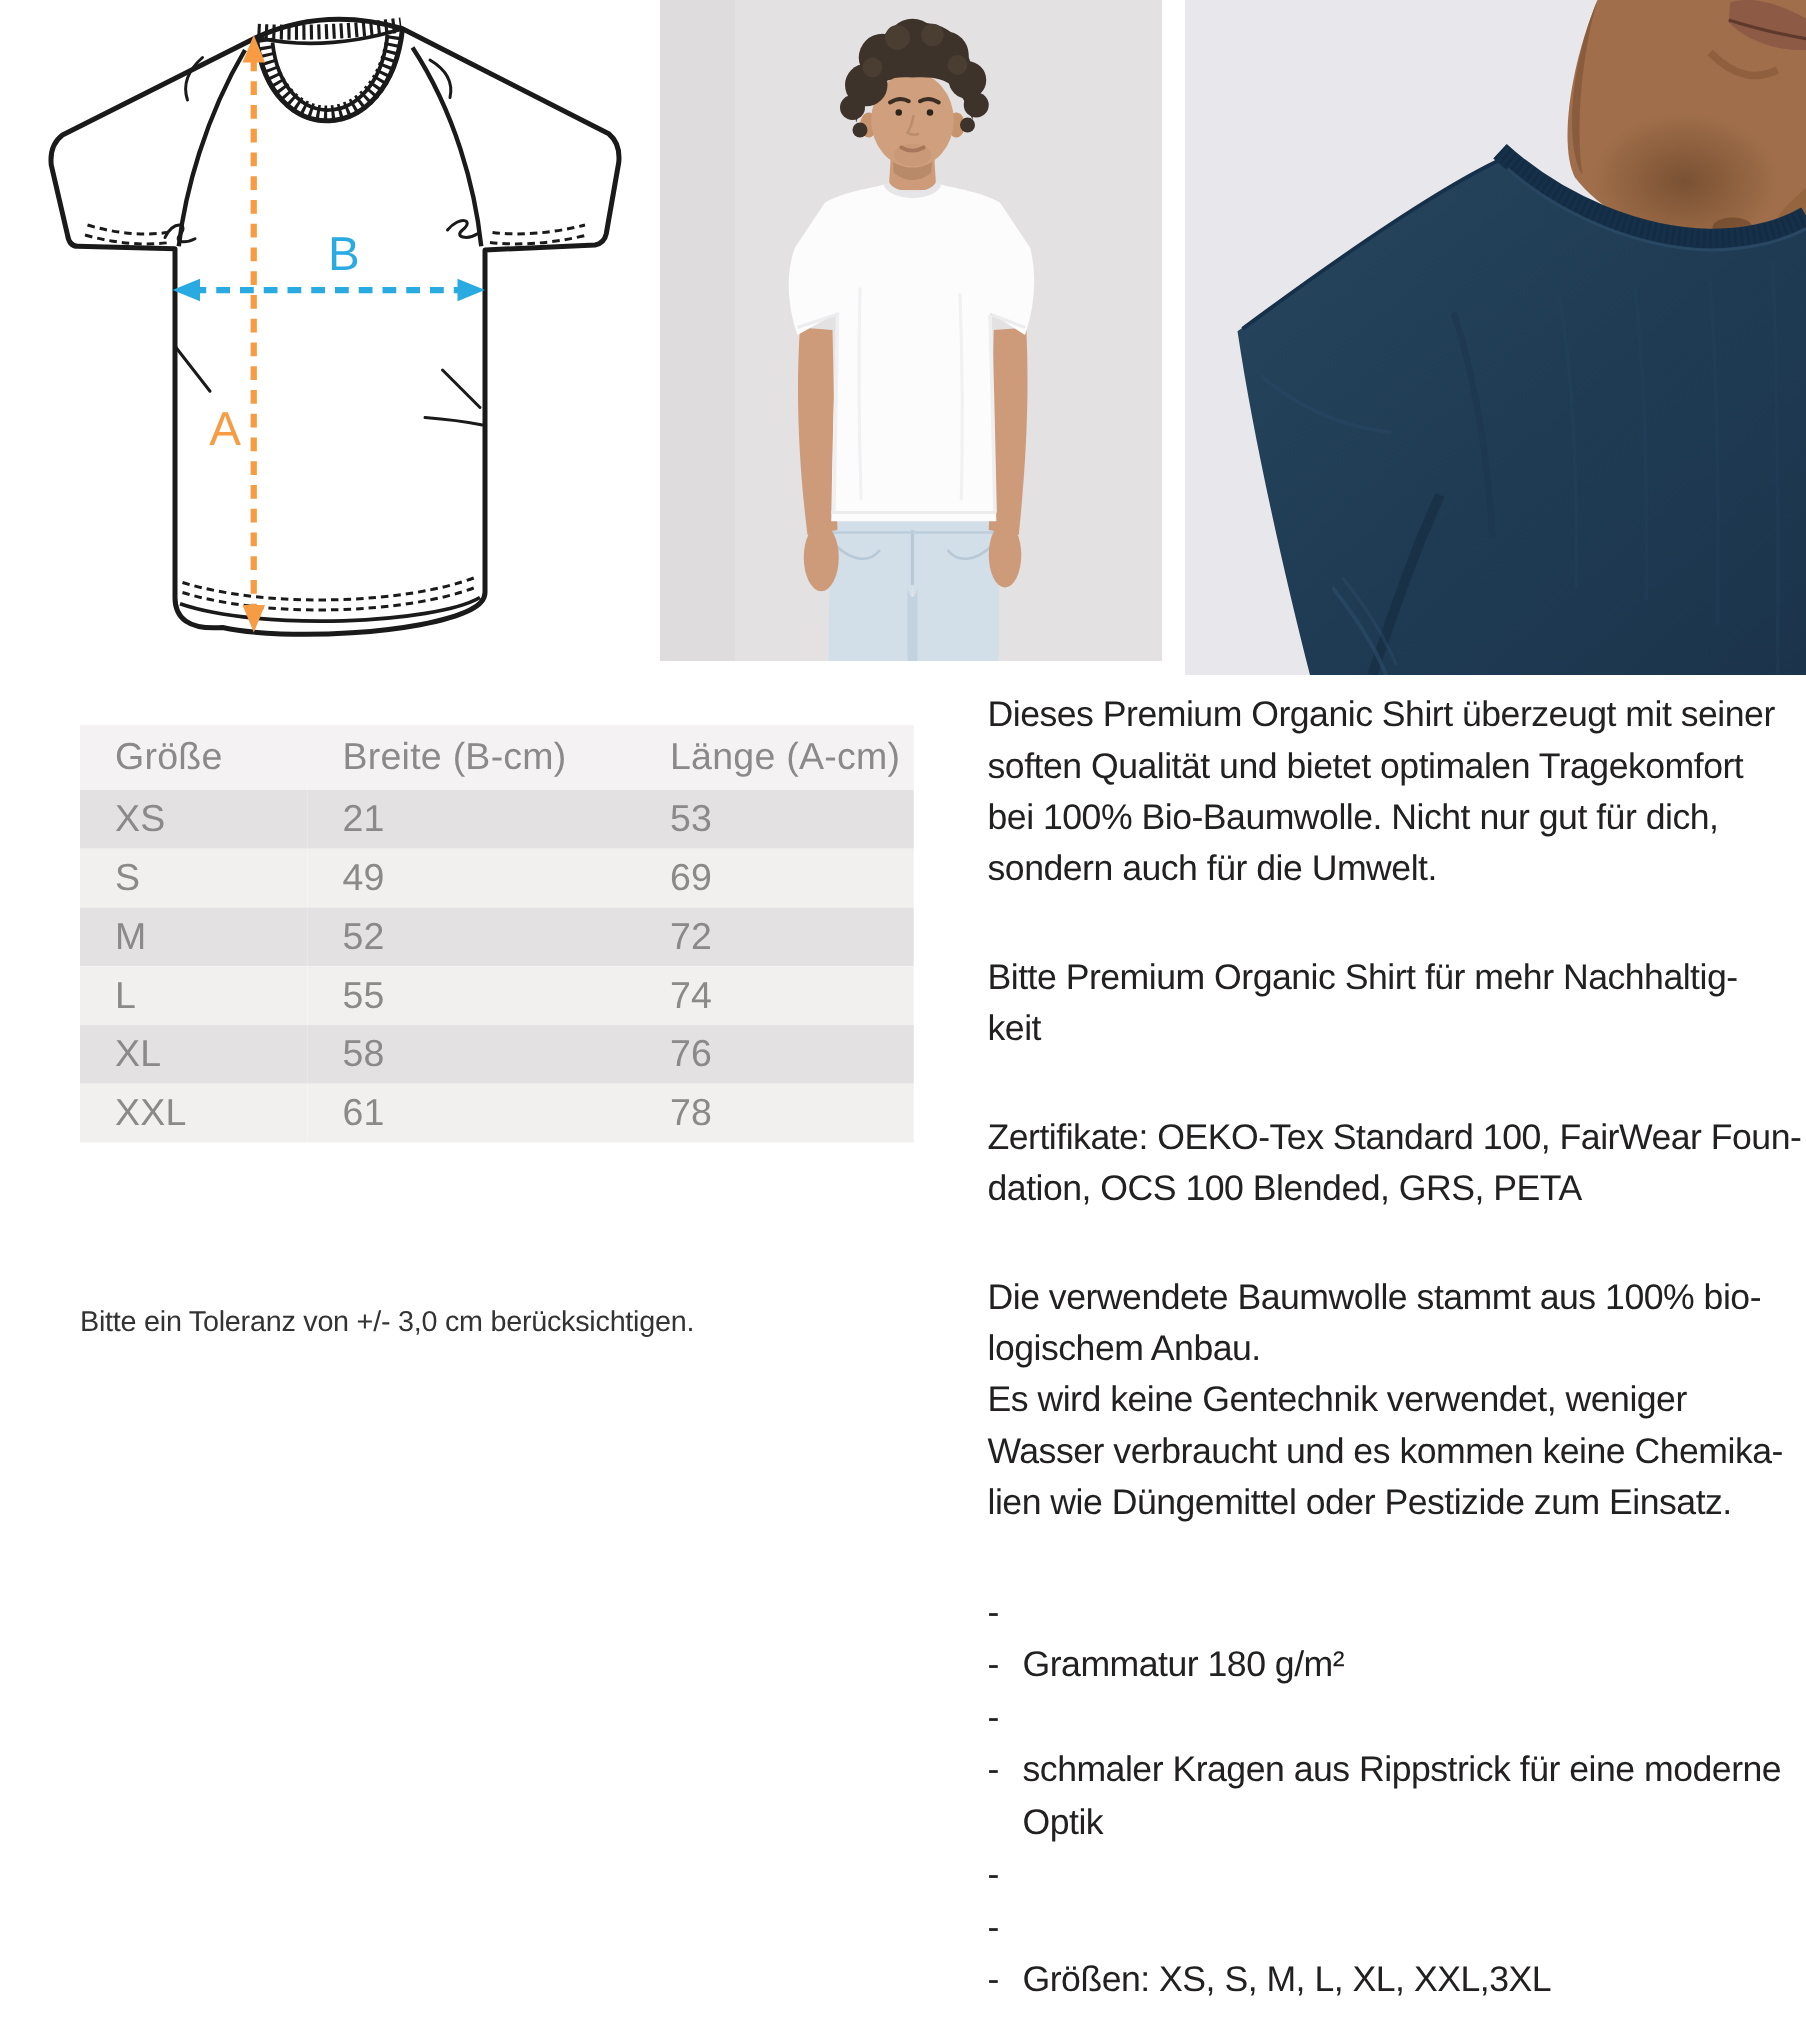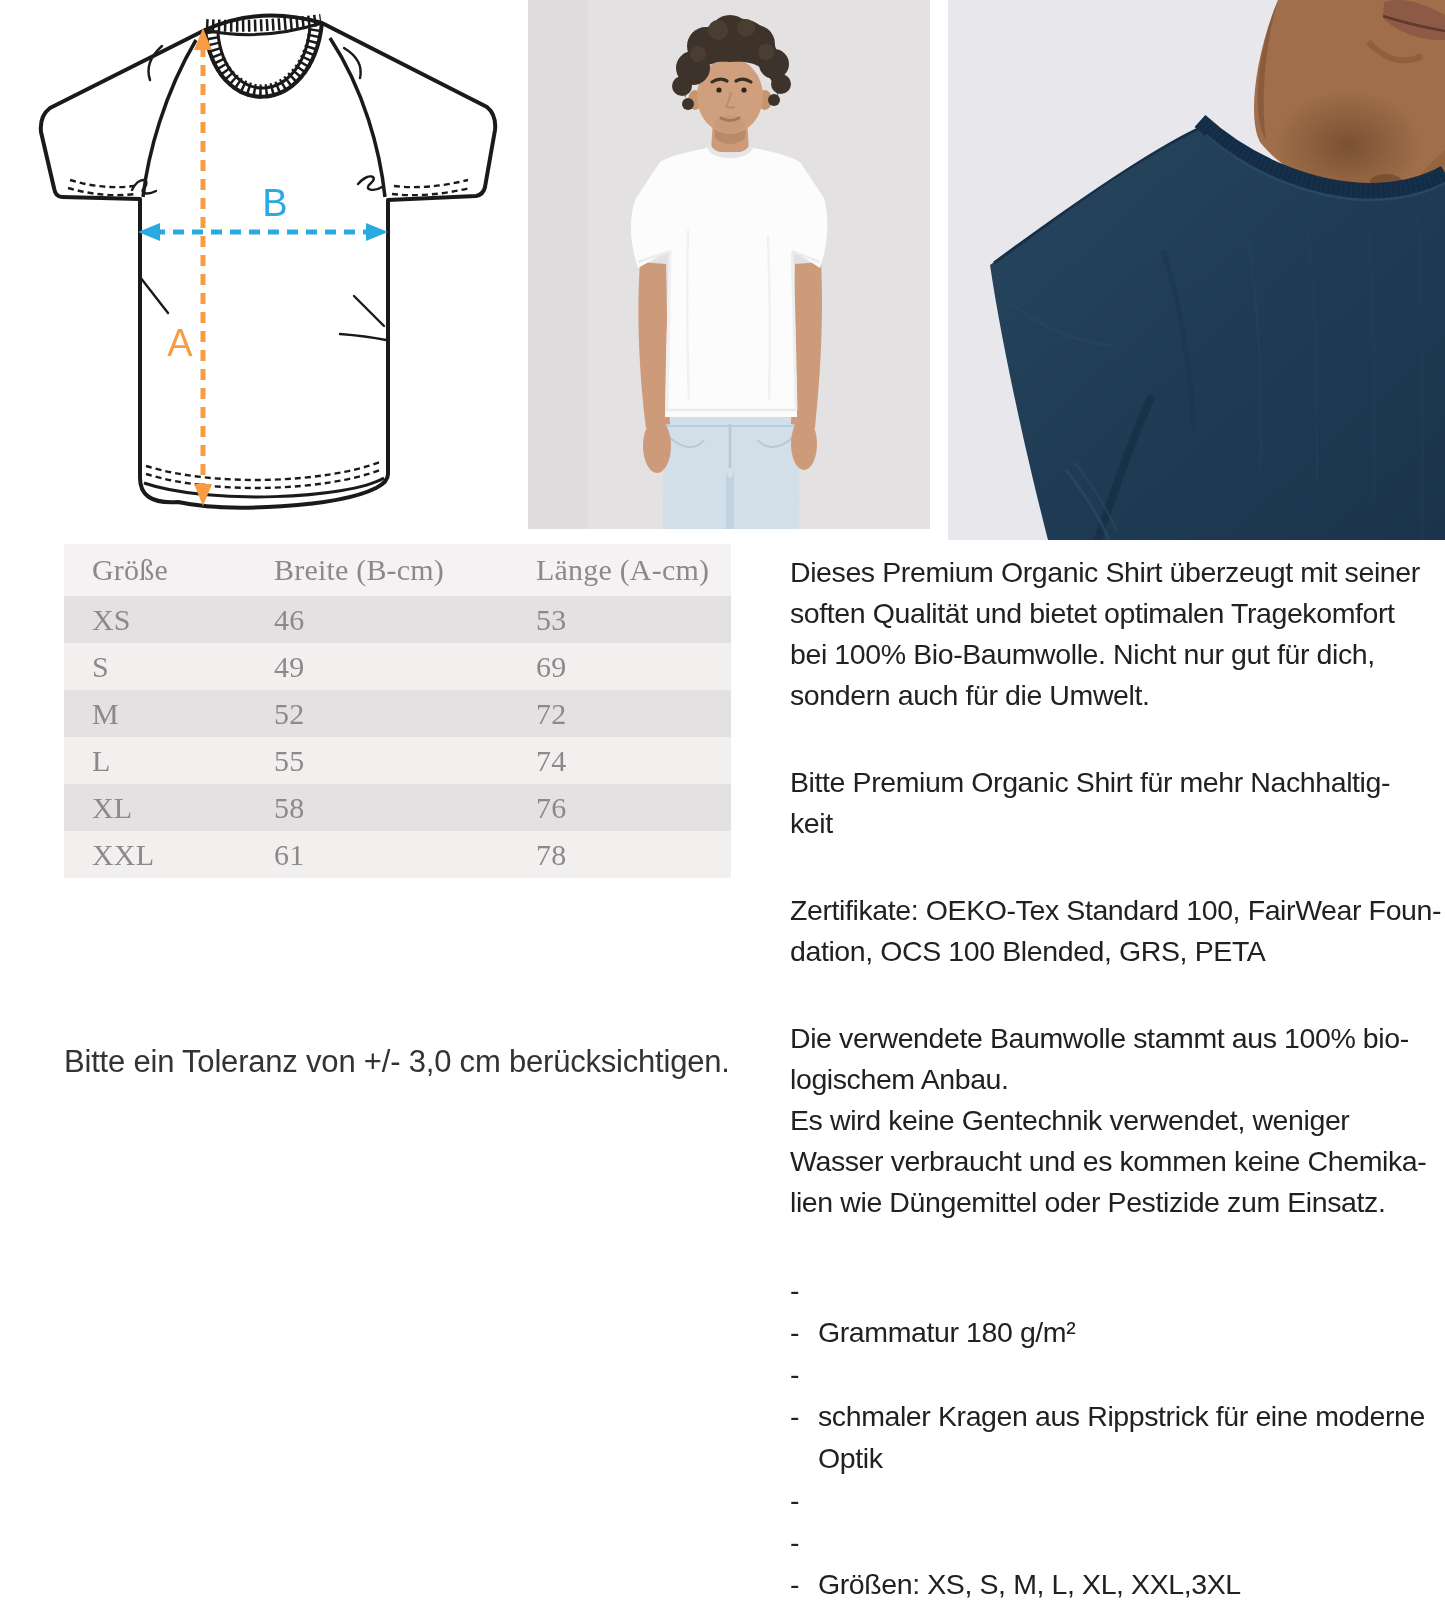--- a/index.html
+++ b/index.html
@@ -6,33 +6,33 @@
   .canvas {
     position:relative; width:1445px; height:1615px; background:#ffffff;
     overflow:hidden; font-family:"Liberation Sans", sans-serif;
   }
   
   .diagram { position:absolute; left:28px; top:4px; width:472px; height:512px; }
   .photo { position:absolute; top:0; overflow:hidden; }
   .photo-model  { left:528px; width:402px; height:529px; }
   .photo-detail { left:948px; width:497px; height:540px; }
   
-  .size-table-wrap { position:absolute; left:64px; top:544px;font-family:Liberation Serif, serif; }
+  .size-table-wrap { position:absolute; left:64px; top:580px; }
   table.size-table { border-collapse:collapse; table-layout:fixed; width:667px; }
   table.size-table th, table.size-table td {
     font-size:30px; font-weight:400; color:#8b8989; text-align:left;
     padding:0 0 0 28px; letter-spacing:0.2px; white-space:nowrap;
   }
   table.size-table thead tr { height:52px; background:#f4f2f2; }
   table.size-table tbody tr { height:47px; }
   table.size-table tbody tr:nth-child(odd)  { background:#e3e1e2; }
   table.size-table tbody tr:nth-child(even) { background:#f2f0ef; }
   
   .tolerance {
-    position:absolute; left:64px; top:1044px; font-size:31px; color:#343232;
+    position:absolute; left:64px; top:1044px; font-size:23px; color:#343232;
     letter-spacing:-0.2px;
   }
   
   .description {
     position:absolute; left:790px; top:552px; width:655px;
     font-size:28.5px; line-height:41px; letter-spacing:-0.4px; color:#232021;
   }
   .description p { margin:0 0 46px 0; white-space:pre-line; }
   ul.features { list-style:none; margin:0; padding:0; }
   ul.features li { display:flex; line-height:42px; }
@@ -228,21 +228,21 @@
       <thead>
         <tr>
           <th>Größe</th>
           <th>Breite (B-cm)</th>
           <th>Länge (A-cm)</th>
         </tr>
       </thead>
       <tbody>
         <tr>
             <td>XS</td>
-            <td>46</td>
+            <td>21</td>
             <td>53</td>
           </tr>
         <tr>
             <td>S</td>
             <td>49</td>
             <td>69</td>
           </tr>
         <tr>
             <td>M</td>
             <td>52</td>

